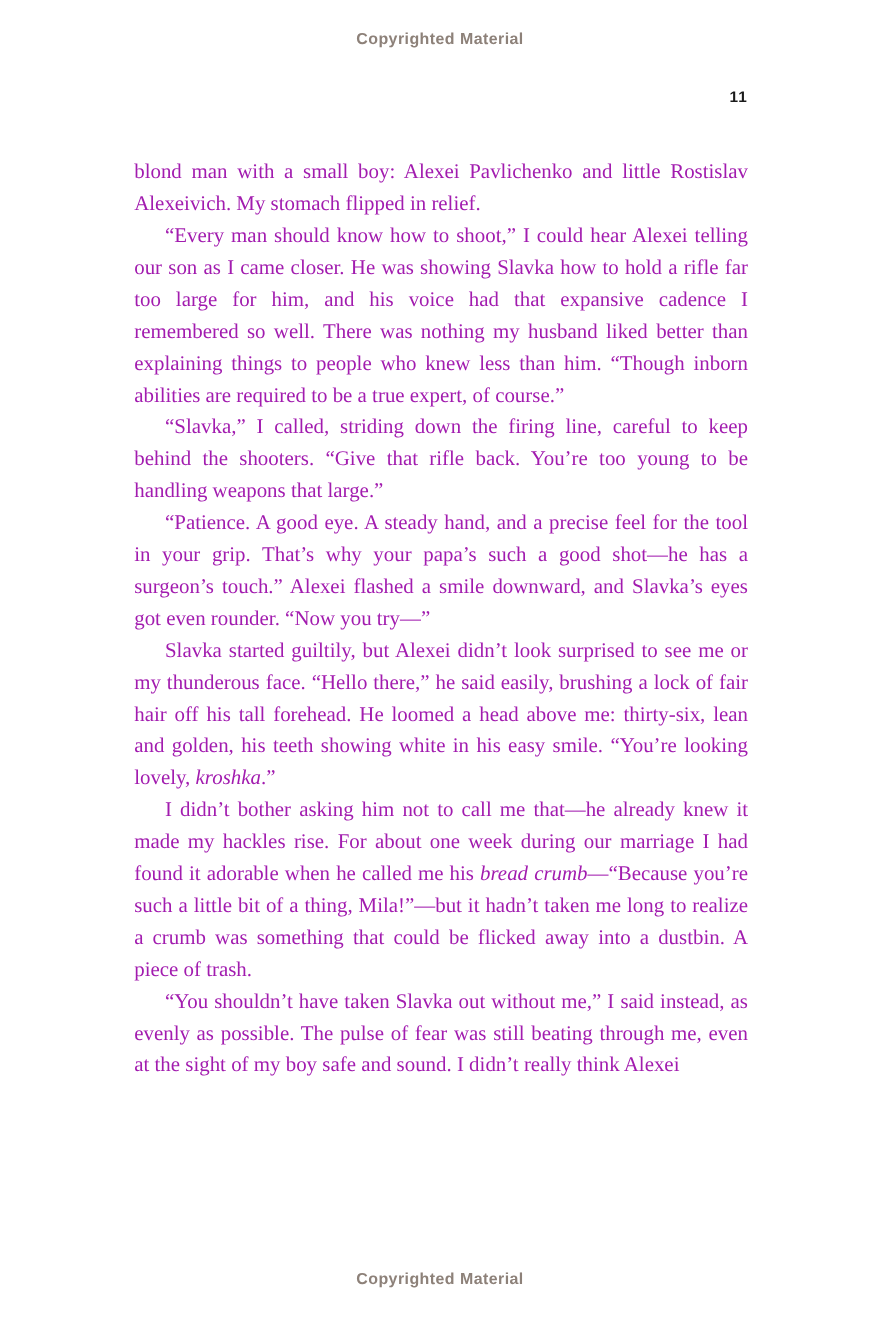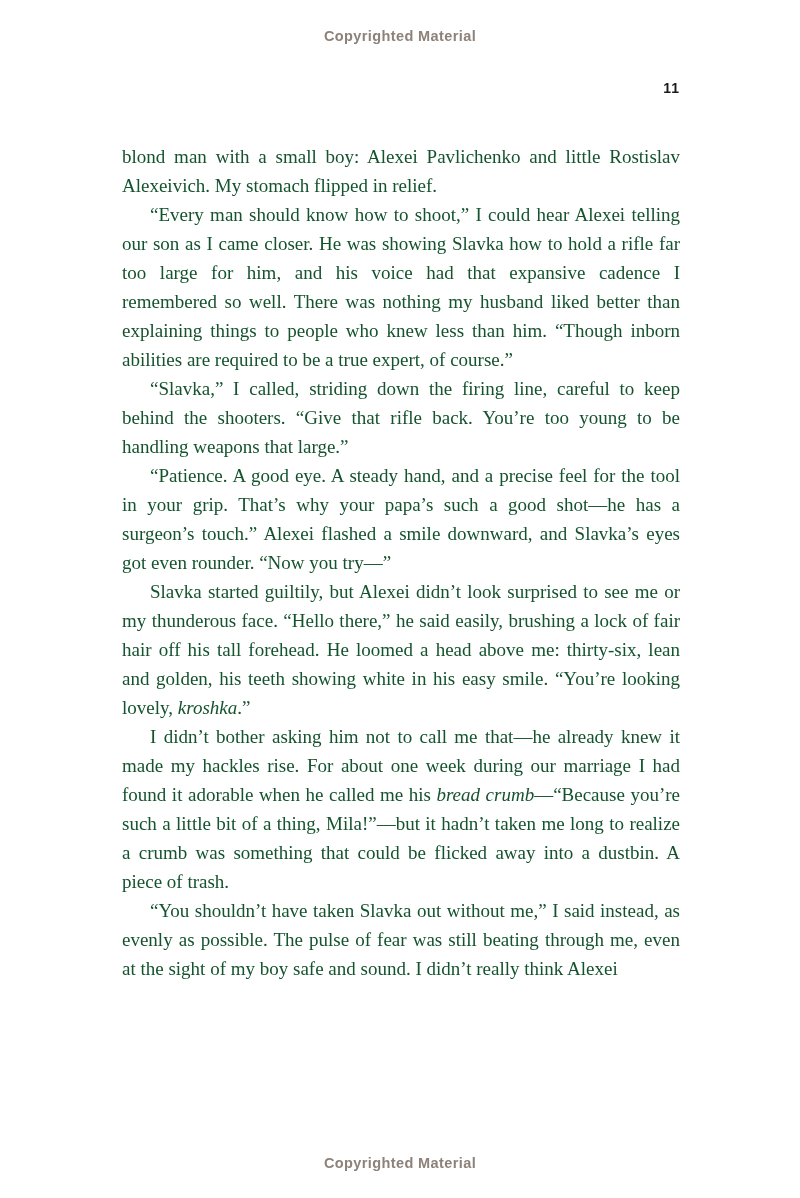--- a/index.html
+++ b/index.html
@@ -79,21 +79,21 @@
 <body>
 
 <div class="page">
 
   <div class="copyright top" style="color: rgb(141, 129, 121);">Copyrighted Material</div>
 
   <div class="running-header">
     <div class="page-number">11</div>
   </div>
 
-  <div class="body-text" style="color: #14532d;">
+  <div class="body-text" style="color: #a21caf;">
       <p class=""><span>blond man with a small boy: Alexei Pavlichenko and little Rostislav Alexeivich. My stomach flipped in relief.</span></p>
       <p class="indent"><span>“Every man should know how to shoot,” I could hear Alexei telling our son as I came closer. He was showing Slavka how to hold a rifle far too large for him, and his voice had that expansive cadence I remembered so well. There was nothing my husband liked better than explaining things to people who knew less than him. “Though inborn abilities are required to be a true expert, of course.”</span></p>
       <p class="indent"><span>“Slavka,” I called, striding down the firing line, careful to keep behind the shooters. “Give that rifle back. You’re too young to be handling weapons that large.”</span></p>
       <p class="indent"><span>“Patience. A good eye. A steady hand, and a precise feel for the tool in your grip. That’s why your papa’s such a good shot—he has a surgeon’s touch.” Alexei flashed a smile downward, and Slavka’s eyes got even rounder. “Now you try—”</span></p>
       <p class="indent"><span>Slavka started guiltily, but Alexei didn’t look surprised to see me or my thunderous face. “Hello there,” he said easily, brushing a lock of fair hair off his tall forehead. He loomed a head above me: thirty-six, lean and golden, his teeth showing white in his easy smile. “You’re looking lovely, </span><em>kroshka</em><span>.”</span></p>
       <p class="indent"><span>I didn’t bother asking him not to call me that—he already knew it made my hackles rise. For about one week during our marriage I had found it adorable when he called me his </span><em>bread crumb</em><span>—“Because you’re such a little bit of a thing, Mila!”—but it hadn’t taken me long to realize a crumb was something that could be flicked away into a dustbin. A piece of trash.</span></p>
       <p class="indent"><span>“You shouldn’t have taken Slavka out without me,” I said instead, as evenly as possible. The pulse of fear was still beating through me, even at the sight of my boy safe and sound. I didn’t really think Alexei</span></p>
     </div>
 
   <div class="copyright bottom" style="color: rgb(141, 129, 121);">Copyrighted Material</div>

